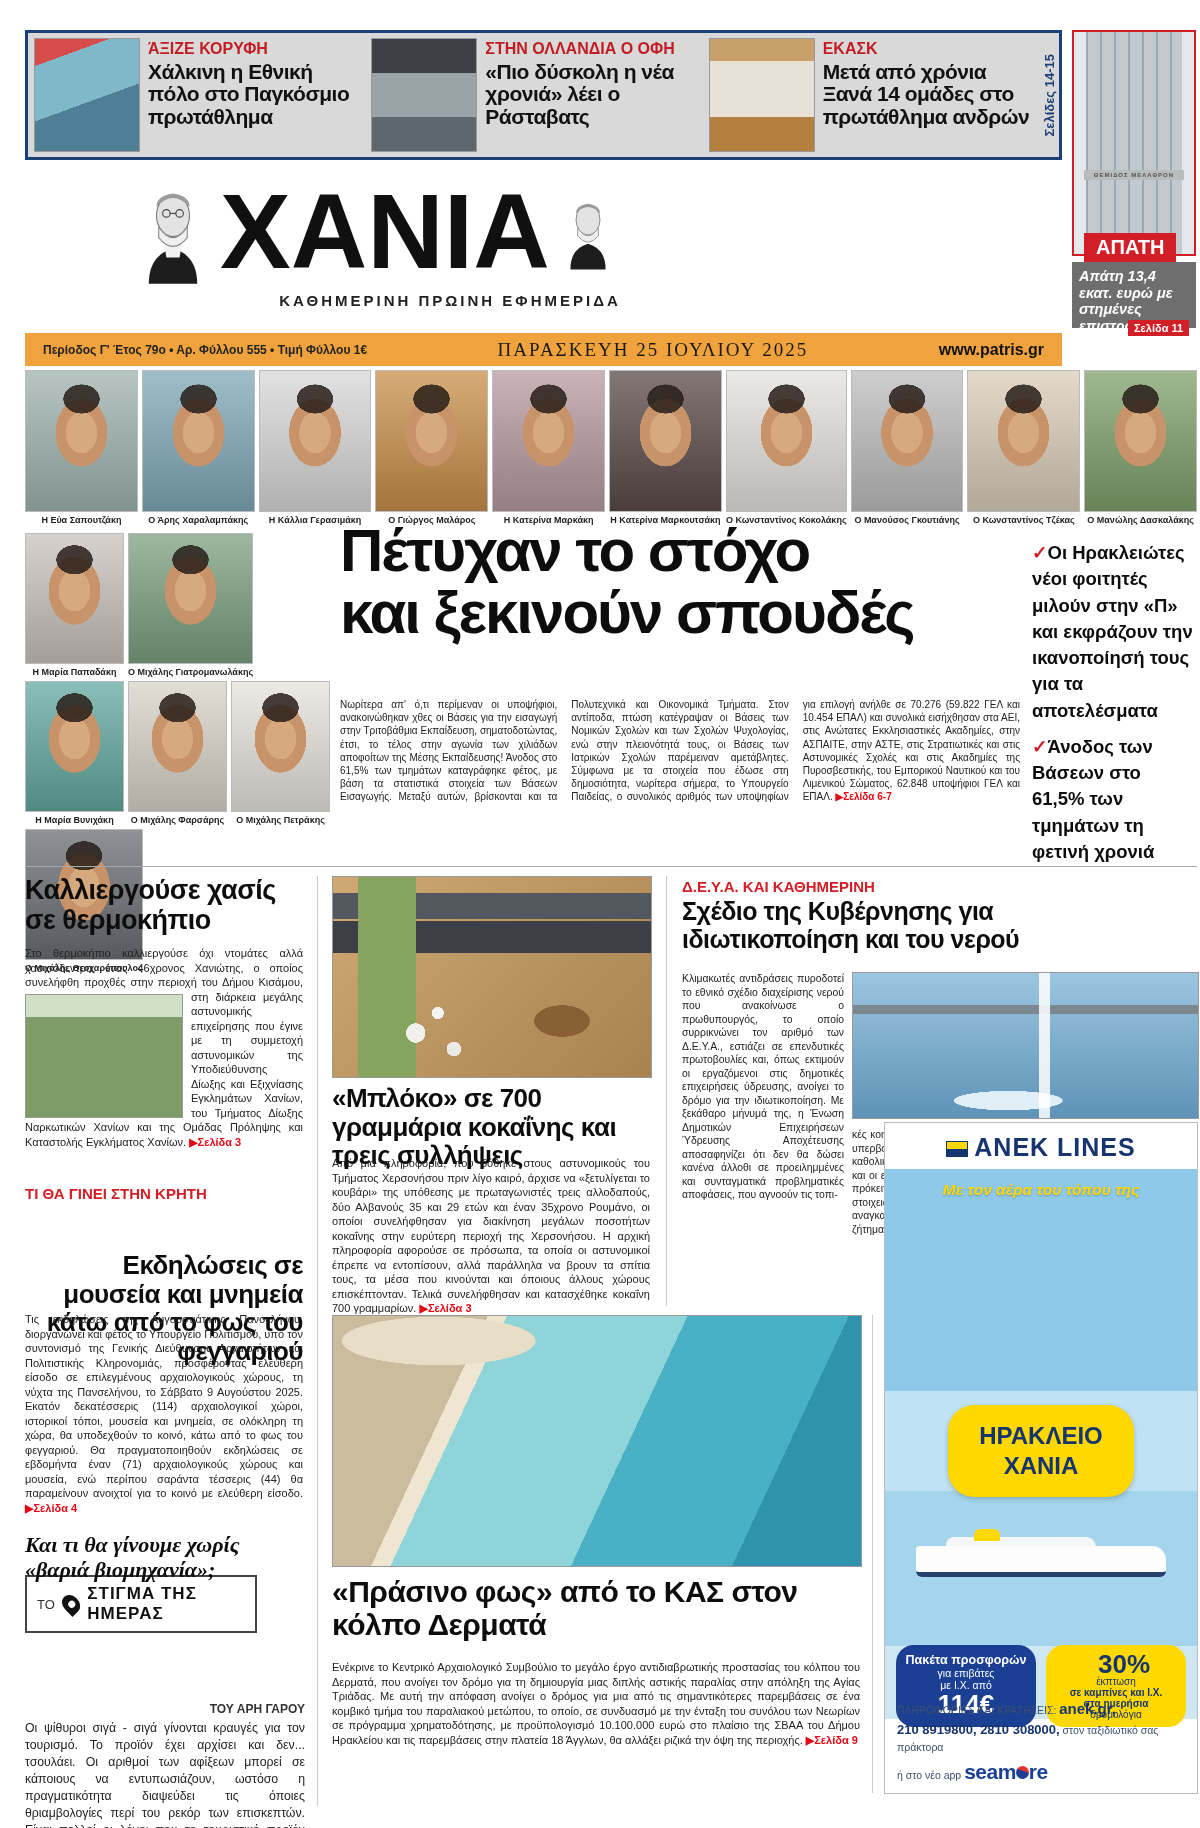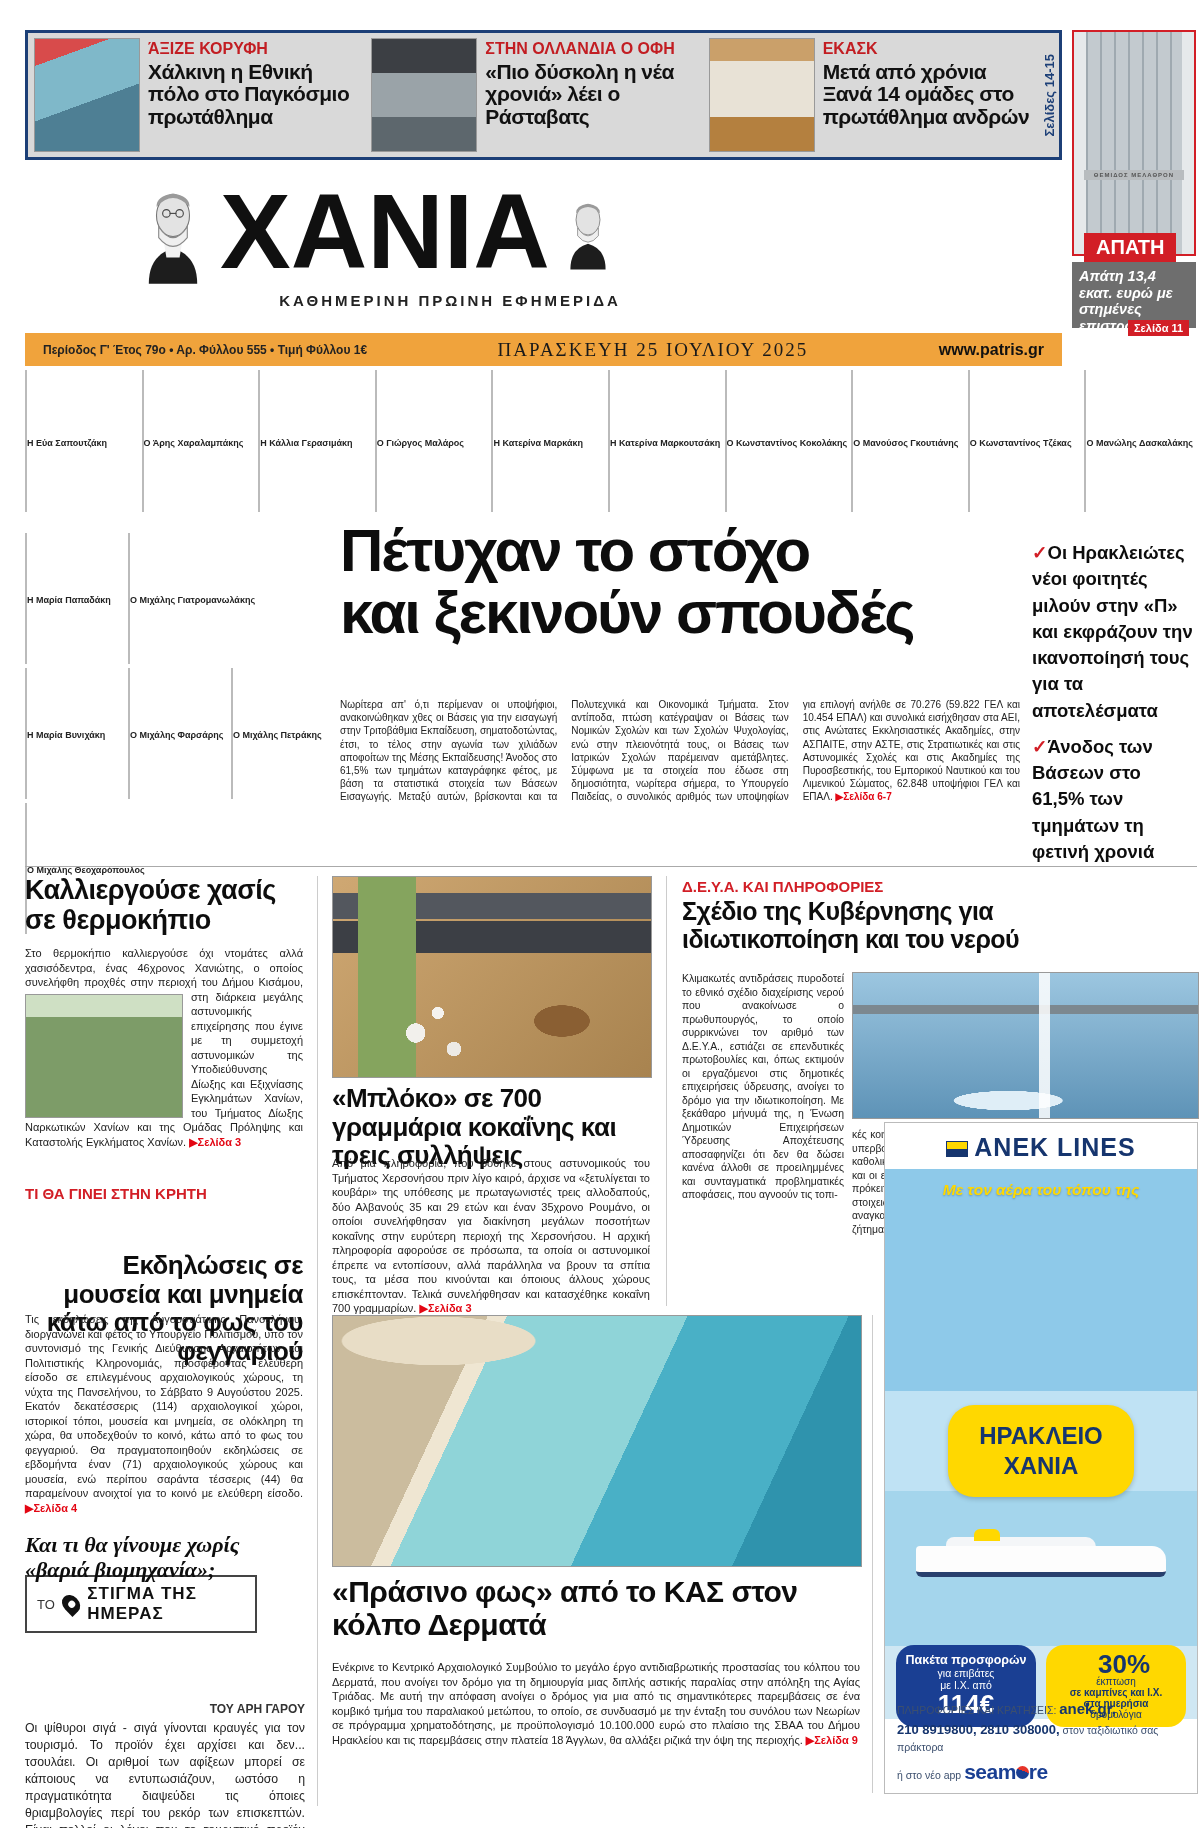--- a/index.html
+++ b/index.html
@@ -36,21 +36,21 @@
   .subtitle{left:140px;top:292px;width:620px;text-align:center;font-weight:bold;
             font-size:15px;letter-spacing:3px;color:#222;}
   
   .dateline{left:25px;top:333px;width:1037px;height:33px;background:#f0a33c;display:flex;
             align-items:center;justify-content:space-between;padding:0 18px;box-sizing:border-box;}
   .dl-left{font-size:12px;font-weight:bold;color:#222;}
   .dl-date{font-family:"Liberation Serif",serif;font-size:19px;letter-spacing:2px;color:#1a1a1a;}
   .dl-site{font-size:16px;font-weight:bold;color:#111;}
   
   .row1{left:25px;top:370px;width:1172px;display:flex;gap:4px;}
-  .cell{flex:1;display:flex;flex-direction:row;align-items:center;}
+  .cell{flex:1;display:flex;flex-direction:column;}
   .ph{height:142px;border:1px solid #bbb;box-sizing:border-box;
       background-image:
         radial-gradient(ellipse 30px 24px at 50% 20%,rgba(40,30,25,.85) 0 60%,transparent 61%),
         radial-gradient(ellipse 26px 34px at 50% 44%,#d7a97f 0 60%,#c89368 61% 99%,transparent 100%),
         linear-gradient(180deg,rgba(255,255,255,.25),rgba(0,0,0,.18));}
   .cap{font-size:9px;font-weight:bold;text-align:center;padding-top:3px;color:#222;white-space:nowrap;overflow:hidden;}
   .c1{background-color:#9fb3ae}.c2{background-color:#7fa8b8}.c3{background-color:#d8d8d8}
   .c4{background-color:#c88f4a}.c5{background-color:#b79aa0}.c6{background-color:#5a4a48}
   .c7{background-color:#e4e2de}.c8{background-color:#d9cdb8}.c9{background-color:#bdbdbd}
   .c10{background-color:#7fa06a}
@@ -321,21 +321,21 @@
   <div class="abs sbody moon-body jt">
     <span>Τις εκδηλώσεις της Αυγουστιάτικης Πανσελήνου, διοργανώνει και φέτος το Υπουργείο Πολιτισμού, υπό τον συντονισμό της Γενικής Διεύθυνσης Αρχαιοτήτων και Πολιτιστικής Κληρονομιάς, προσφέροντας ελεύθερη είσοδο σε επιλεγμένους αρχαιολογικούς χώρους, τη νύχτα της Πανσελήνου, το Σάββατο 9 Αυγούστου 2025. Εκατόν δεκατέσσερις (114) αρχαιολογικοί χώροι, ιστορικοί τόποι, μουσεία και μνημεία, σε ολόκληρη τη χώρα, θα υποδεχθούν το κοινό, κάτω από το φως του φεγγαριού. Θα πραγματοποιηθούν εκδηλώσεις σε εβδομήντα έναν (71) αρχαιολογικούς χώρους και μουσεία, ενώ περίπου σαράντα τέσσερις (44) θα παραμείνουν ανοιχτοί για το κοινό με ελεύθερη είσοδο. </span><span class="pageref">▶Σελίδα 4</span>
   </div>
 
   <div class="abs drugphoto"></div>
   <div class="abs stitle coc-title">«Μπλόκο» σε 700 γραμμάρια κοκαΐνης και τρεις συλλήψεις</div>
   <div class="abs sbody coc-body jt">
     <span>Από μια πληροφορία, που δόθηκε στους αστυνομικούς του Τμήματος Χερσονήσου πριν λίγο καιρό, άρχισε να «ξετυλίγεται το κουβάρι» της υπόθεσης με πρωταγωνιστές τρεις αλλοδαπούς, δύο Αλβανούς 35 και 29 ετών και έναν 35χρονο Ρουμάνο, οι οποίοι συνελήφθησαν για διακίνηση μεγάλων ποσοτήτων κοκαΐνης στην ευρύτερη περιοχή της Χερσονήσου. Η αρχική πληροφορία αφορούσε σε πρόσωπα, τα οποία οι αστυνομικοί έπρεπε να εντοπίσουν, αλλά παράλληλα να βρουν τα σπίτια τους, τα μέσα που κινούνται και όποιους άλλους χώρους επισκέπτονταν. Τελικά συνελήφθησαν και κατασχέθηκε κοκαΐνη 700 γραμμαρίων. </span><span class="pageref">▶Σελίδα 3</span>
   </div>
 
-  <div class="abs redkick water-kick">Δ.Ε.Υ.Α. ΚΑΙ ΠΛΗΡΟΦΟΡΙΕΣ</div>
+  <div class="abs redkick water-kick">Δ.Ε.Υ.Α. ΚΑΙ ΚΑΘΗΜΕΡΙΝΗ</div>
   <div class="abs stitle water-title">Σχέδιο της Κυβέρνησης για ιδιωτικοποίηση και του νερού</div>
   <div class="abs water-col jt">Κλιμακωτές αντιδράσεις πυροδοτεί το εθνικό σχέδιο διαχείρισης νερού που ανακοίνωσε ο πρωθυπουργός, το οποίο συρρικνώνει τον αριθμό των Δ.Ε.Υ.Α., εστιάζει σε επενδυτικές πρωτοβουλίες και, όπως εκτιμούν οι εργαζόμενοι στις δημοτικές επιχειρήσεις ύδρευσης, ανοίγει το δρόμο για την ιδιωτικοποίηση. Με ξεκάθαρο μήνυμά της, η Ένωση Δημοτικών Επιχειρήσεων Ύδρευσης Αποχέτευσης αποσαφηνίζει ότι δεν θα δώσει κανένα άλλοθι σε προειλημμένες και συνταγματικά προβληματικές αποφάσεις, που αγνοούν τις τοπι-</div>
   <div class="abs faucet"></div>
   <div class="abs water-body2 jt">
     <span>κές κοινωνίες και την Τοπική Αυτοδιοίκηση και θα επιφέρουν αναπόφευκτα υπερβολικές αυξήσεις της τιμής του νερού και μεγάλες δυσκολίες στην καθολική πρόσβαση σ' αυτό από τους πολίτες. Τόσο η Αυτοδιοίκηση όσο και οι εργαζόμενοι στις δημοτικές επιχειρήσεις ύδρευσης υποστηρίζουν ότι πρόκειται για ένα σχεδιασμό που δρομολογείται, χωρίς να έχει προηγηθεί στοιχειώδης διαβούλευση με τους καθ' ύλην αρμόδιους φορείς και η αναγκαία διαδικασία αποφάσεων και προτάσεων για ένα τόσο σοβαρό ζήτημα. </span><span class="pageref">▶Σελίδα 5</span>
   </div>
 
   <div class="abs aerial"></div>
   <div class="abs stitle kas-title">«Πράσινο φως» από το ΚΑΣ στον κόλπο Δερματά</div>
   <div class="abs sbody kas-body jt">

